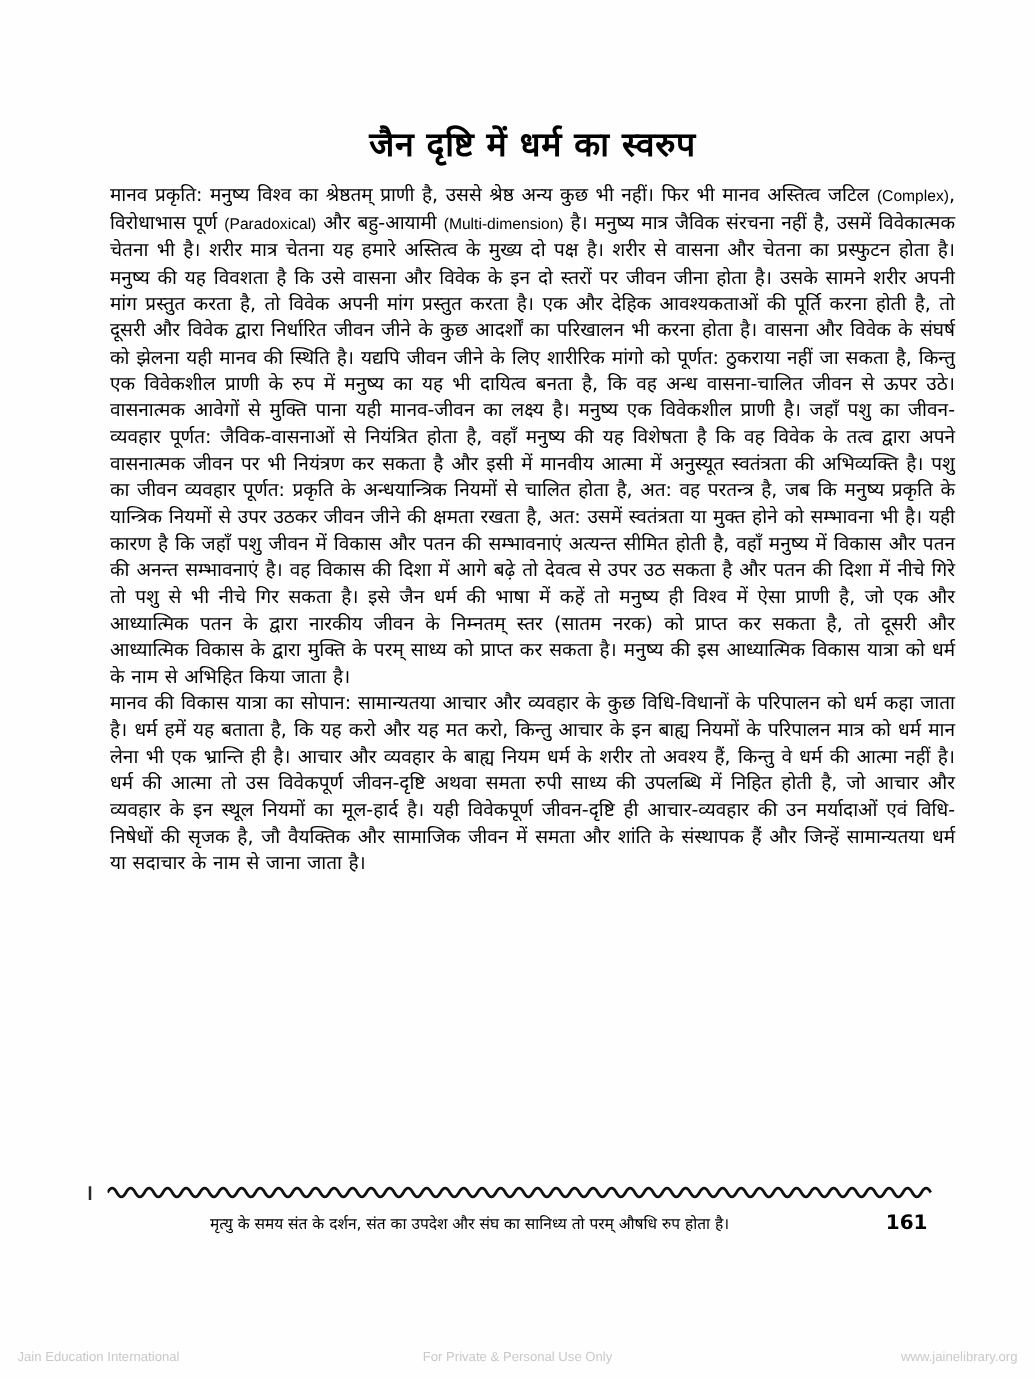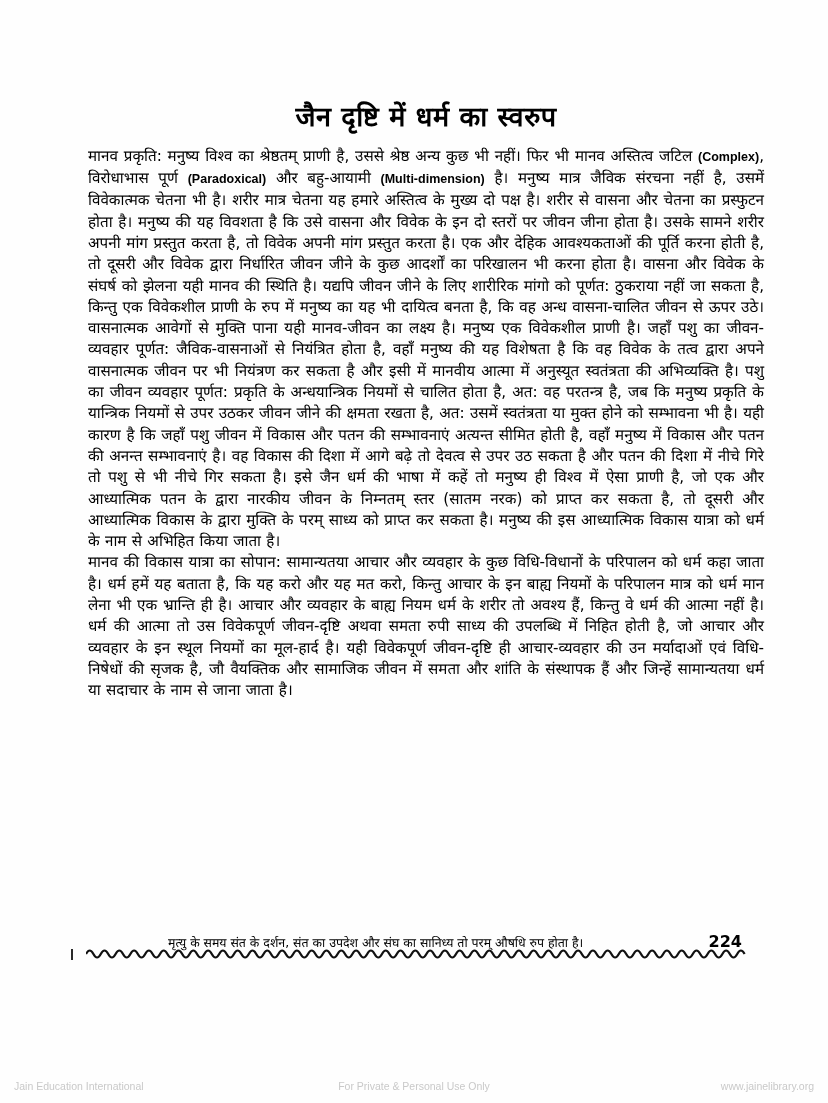--- a/index.html
+++ b/index.html
@@ -68,21 +68,21 @@
     hyphens: none;
   }
   .para + .para {
     margin-top: 0px;
   }
   .lead {
     font-weight: 400;
   }
   .en {
     font-size: 12.5px;
-    font-weight: 700;
+    font-weight: 400;
     font-family: "Liberation Sans", sans-serif;
   }
 
   
   .divider-wrap {
     position: absolute;
     left: 76px;
     top: 944px;
     width: 676px;
     height: 22px;
@@ -100,21 +100,21 @@
     left: 10px;
     top: 0;
     width: 666px;
     height: 20px;
   }
 
   
   .footnote-row {
     position: absolute;
     left: 76px;
-    top: 932px;
+    top: 968px;
     width: 676px;
     display: flex;
     align-items: baseline;
     justify-content: space-between;
   }
   .footnote-text {
     font-size: 12.4px;
     line-height: 16px;
     padding-left: 92px;
     flex: 1 1 auto;
@@ -178,21 +178,21 @@
                t7.4,0 t7.4,0 t7.4,0 t7.4,0 t7.4,0 t7.4,0 t7.4,0 t7.4,0 t7.4,0 t7.4,0
                t7.4,0 t7.4,0 t7.4,0 t7.4,0 t7.4,0 t7.4,0 t7.4,0 t7.4,0 t7.4,0 t7.4,0
                t7.4,0 t7.4,0 t7.4,0 t7.4,0 t7.4,0 t7.4,0 t7.4,0 t7.4,0 t7.4,0 t7.4,0
                t7.4,0 t7.4,0 t7.4,0 t7.4,0 t7.4,0 t7.4,0 t7.4,0 t7.4,0 t7.4,0 t7.4,0
                t7.4,0 t7.4,0 t7.4,0 t7.4,0 t7.4,0 t7.4,0 t7.4,0 t7.4,0 t7.4,0 t7.4,0" fill="none" stroke="#111111" stroke-width="2.2"></path>
     </svg>
   </div>
 
   <div class="footnote-row">
     <div class="footnote-text">मृत्यु के समय संत के दर्शन, संत का उपदेश और संघ का सानिध्य तो परम् औषधि रुप होता है।</div>
-    <div class="page-number">224</div>
+    <div class="page-number">161</div>
   </div>
 
   <div class="bottom-bar">
     <span class="bb-left">Jain Education International</span>
     <span class="bb-mid">For Private &amp; Personal Use Only</span>
     <span class="bb-right">www.jainelibrary.org</span>
   </div>
 
 </div>
 

